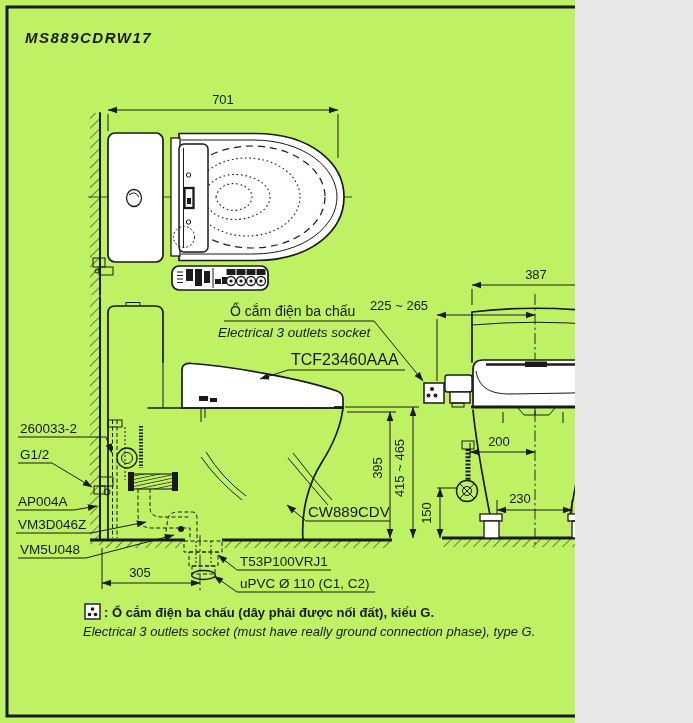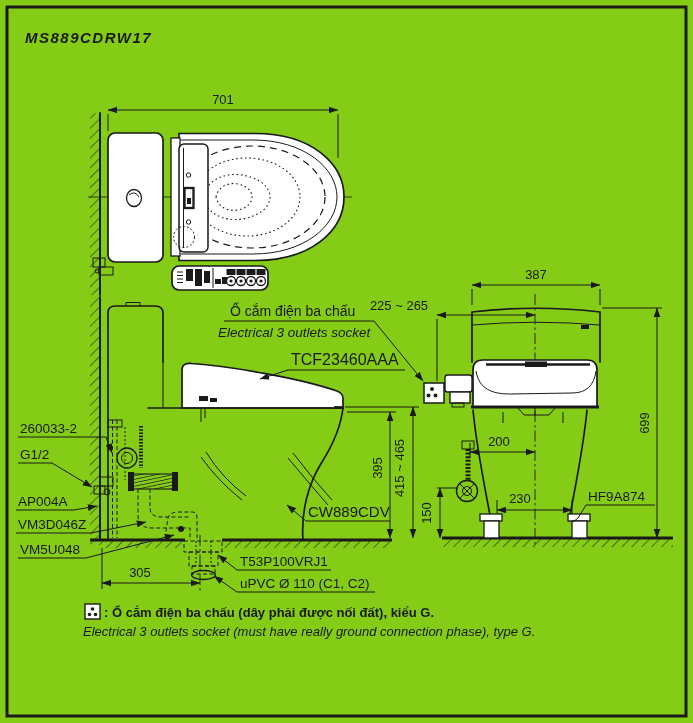--- a/index.html
+++ b/index.html
@@ -1,16 +1,16 @@
 <!DOCTYPE html>
 <html><head>
 <meta charset="utf-8">
 <style>
   html,body{margin:0;padding:0;background:#e8e8e8;}
-  .page{position:relative;width:693px;height:723px;background:#84cc16;overflow:hidden;
+  .page{position:relative;width:575px;height:723px;background:#bef264;overflow:hidden;
         font-family:"Liberation Sans", sans-serif;}
   svg{position:absolute;left:0;top:0;}
   svg text{fill:#1a1a1a;font-family:"Liberation Sans", sans-serif;}
   .title-t{font-size:15px;font-weight:bold;font-style:italic;letter-spacing:1.5px;}
   .t13{font-size:13px;}
   .t135{font-size:13.5px;}
   .t14{font-size:14px;}
   .t15{font-size:15px;}
   .t16{font-size:16px;}
   .ti{font-style:italic;}

